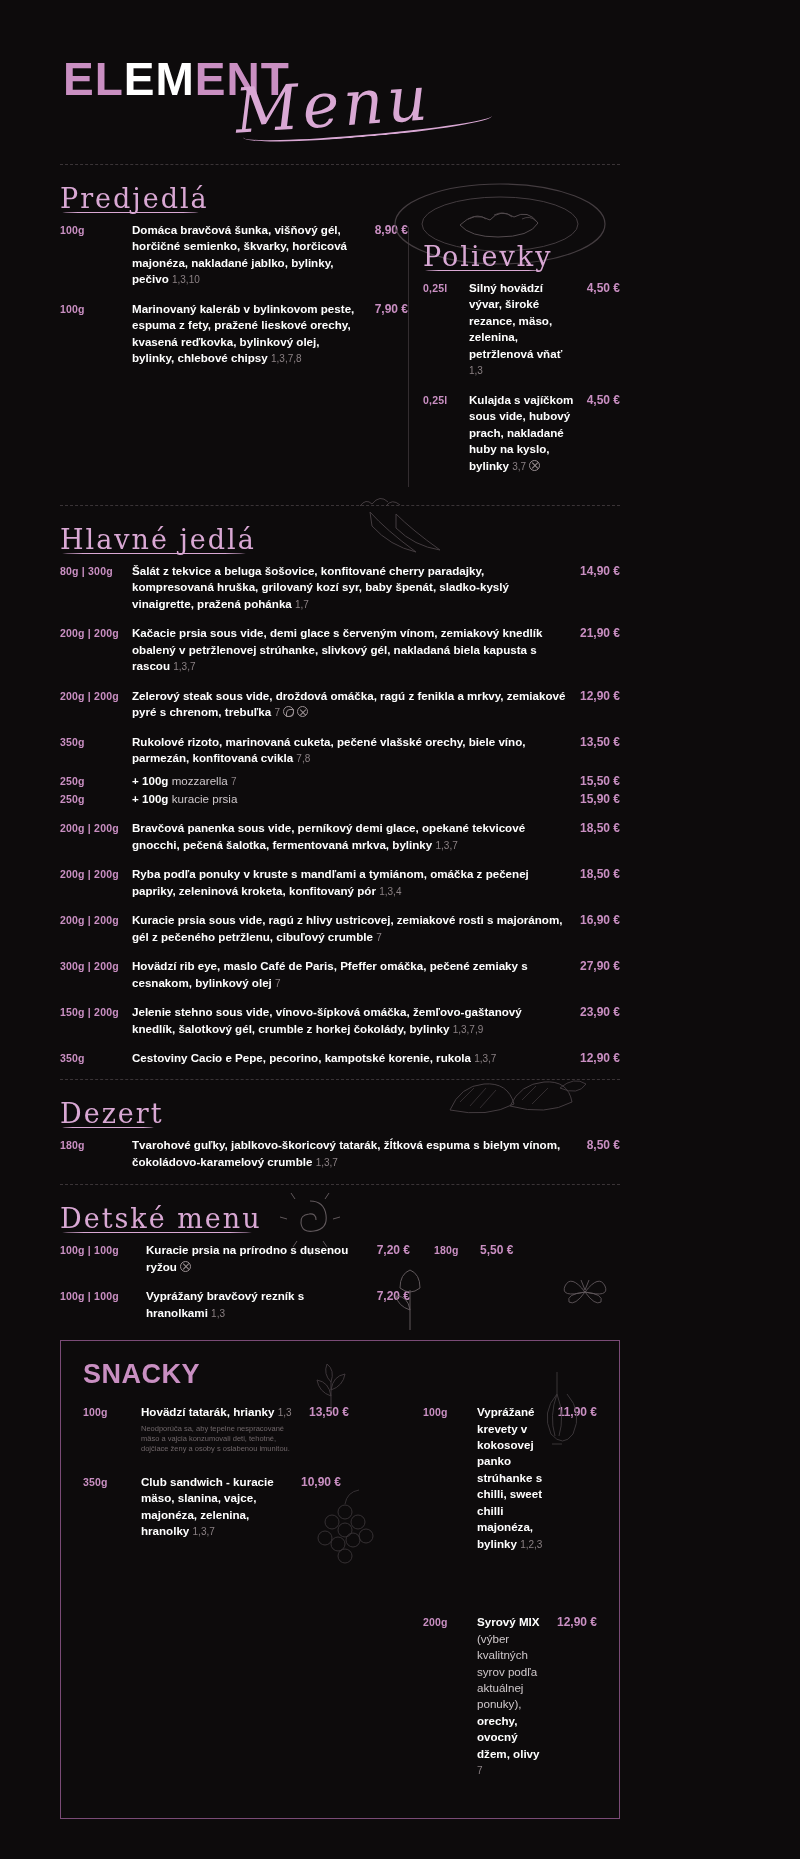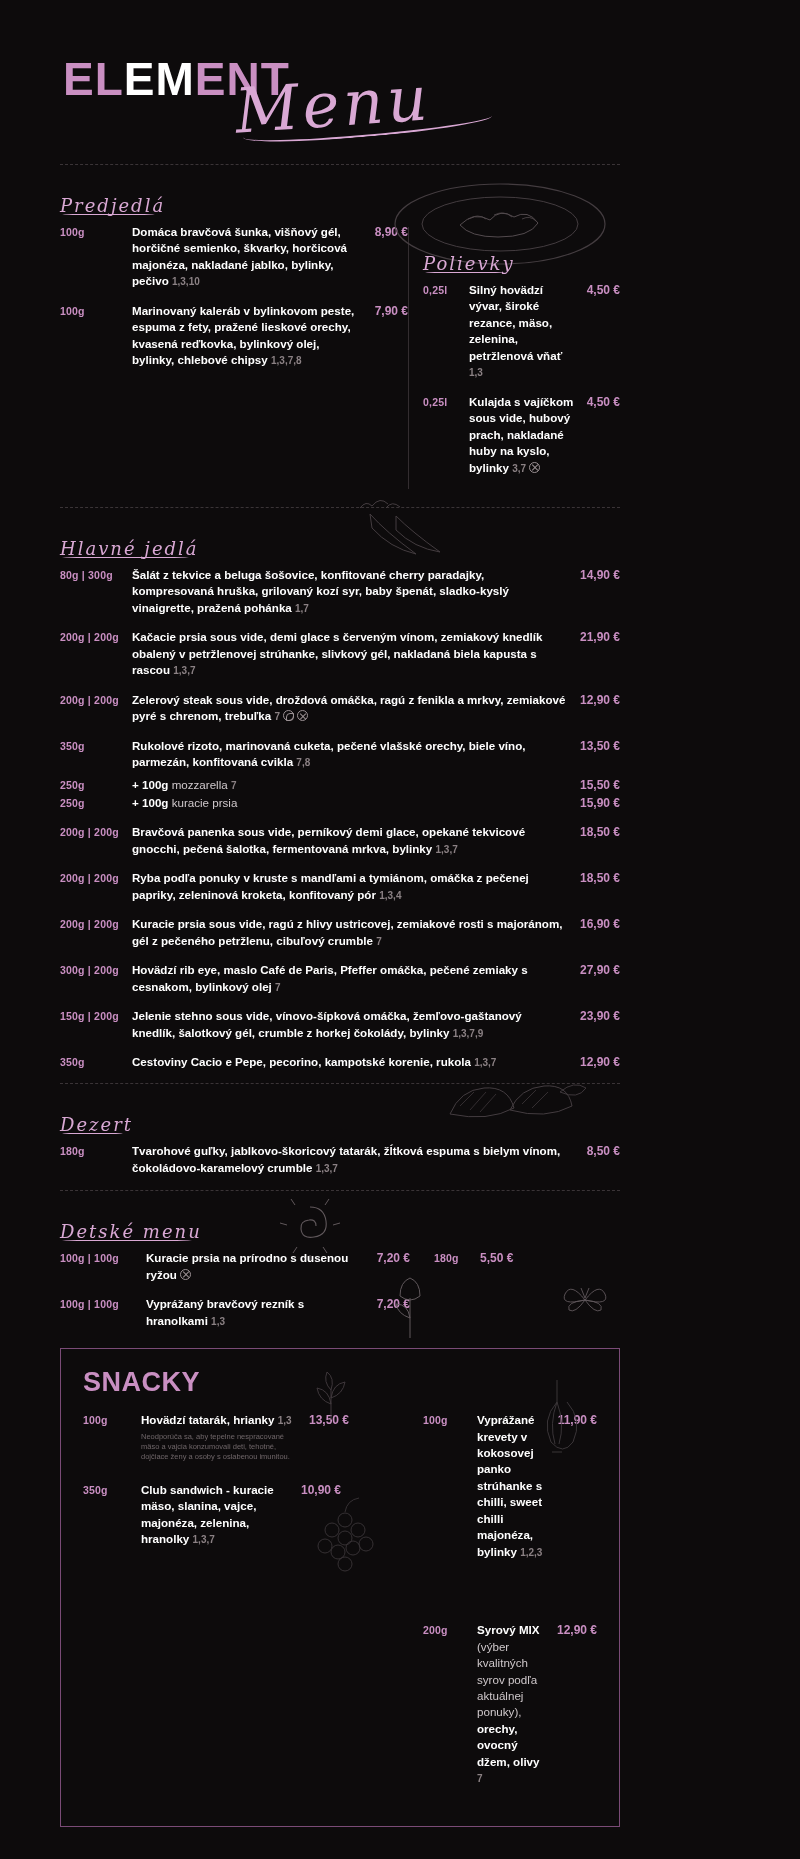--- a/index.html
+++ b/index.html
@@ -63,25 +63,24 @@
   }
 
   .rule {
     border-top: 1px dashed #3a3437;
     margin: 8px 0 4px 0;
   }
 
   
   .sec-title {
     font-family: "DejaVu Serif", serif;
-    font-style: italic;
     color: #d9a8d4;
-    font-size: 18px;
+    font-size: 27px;
     letter-spacing: 2px;
-    margin: 26px 0 8px 0;
+    margin: 14px 0 8px 0;
     position: relative;
     display: inline-block;
   }
   .sec-title::after {
     content: "";
     position: absolute;
     left: 2px;
     right: 10px;
     bottom: 1px;
     border-bottom: 1.5px solid #d9a8d4;
@@ -109,21 +108,21 @@
     flex: 1 1 auto;
     font-size: 11.6px;
     font-weight: 700;
     line-height: 1.42;
     color: #ffffff;
     padding-right: 12px;
   }
   .desc .light { font-weight: 400; color: #cfc8cb; }
   .alg {
     color: #8b8184;
-    font-weight: 700;
+    font-weight: 400;
     font-size: 10px;
   }
   .price {
     color: #c98fc2;
     font-size: 12px;
     font-weight: 700;
     white-space: nowrap;
     text-align: right;
     flex: 0 0 auto;
     padding-top: 1px;

